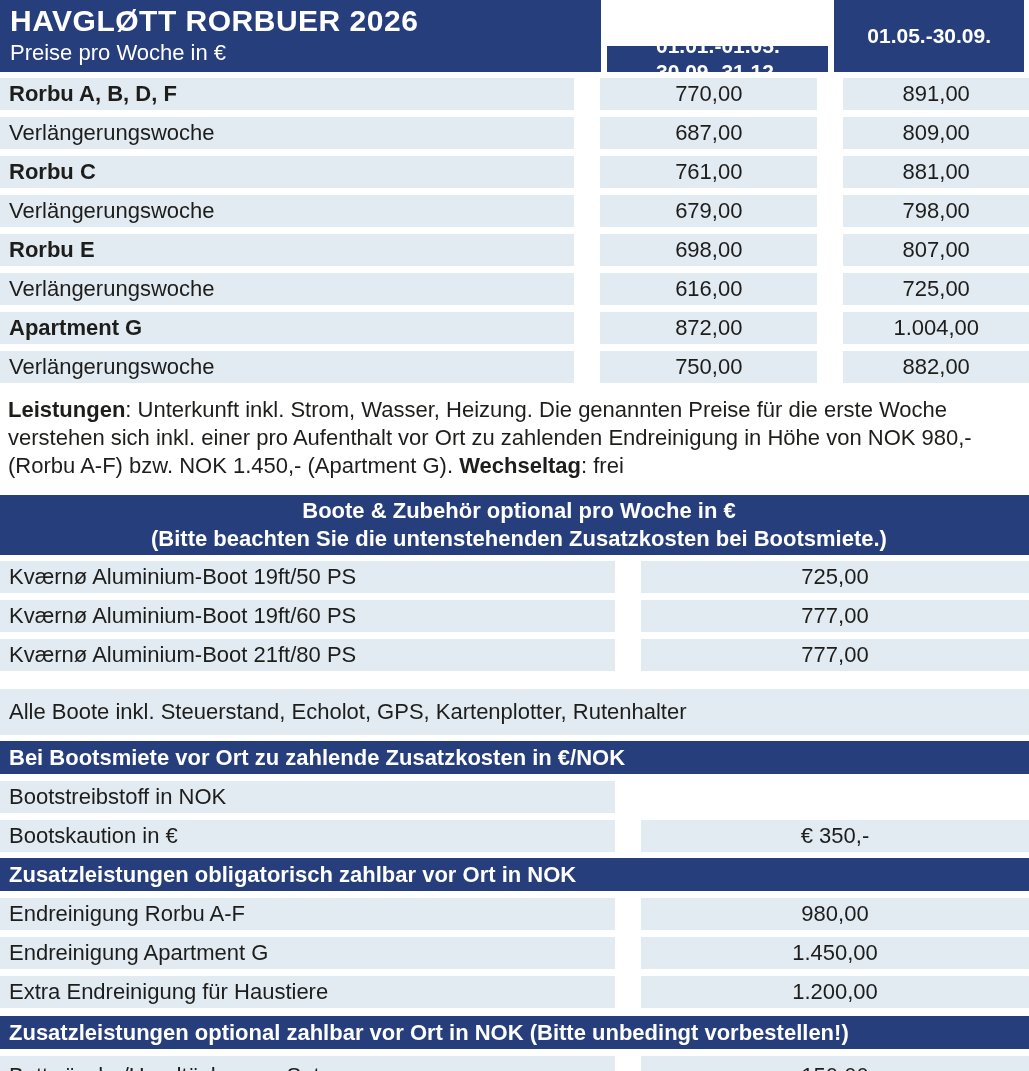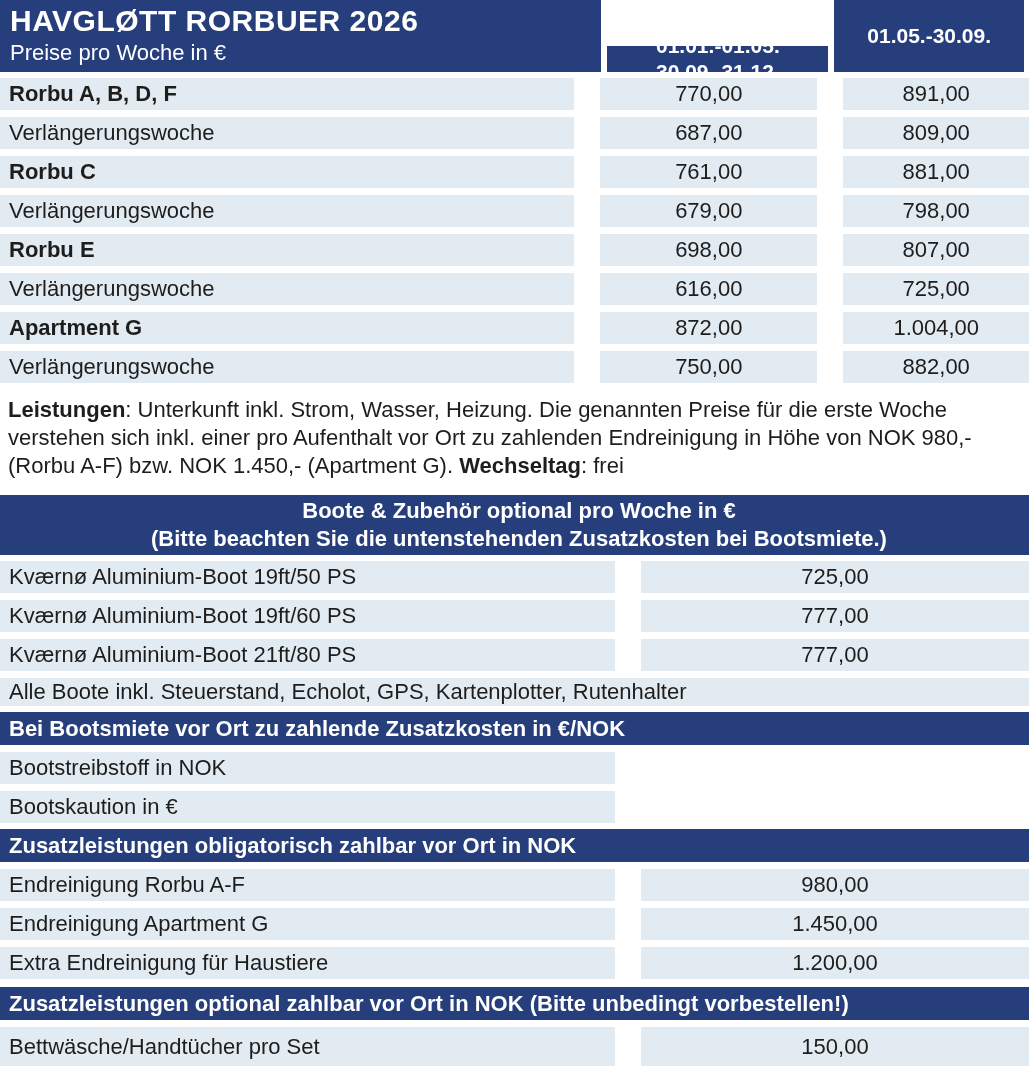--- a/index.html
+++ b/index.html
@@ -55,21 +55,21 @@
     background:#273E7C; color:#ffffff; font-weight:bold; font-size:22px;
     box-sizing:border-box; padding-left:9px;text-align:center;
   }
   .section-header.two-line { margin-top:11px; height:60px; padding-top:2px; line-height:28px; }
   .section-header.one-line { height:33px; display:flex; align-items:center; }
   .mt6 { margin-top:6px; }
   .mt8 { margin-top:8px; }
 
   
   .fullrow {
-    height:28px; margin-top:7px;
+    height:46px; margin-top:18px;
     background:#E2EAF2; display:flex; align-items:center;
     padding-left:9px; box-sizing:border-box; font-size:22px;
   }
   .lastrow { height:39px; }
 </style>
 </head>
 <body>
 
 <div class="page">
 
@@ -156,20 +156,21 @@
     <div class="fullrow">Alle Boote inkl. Steuerstand, Echolot, GPS, Kartenplotter, Rutenhalter</div>
   </div>
 
   <div class="section-header one-line mt6">Bei Bootsmiete vor Ort zu zahlende Zusatzkosten in €/NOK</div>
   <div>
     <div class="row">
       <div class="cell cell-label">Bootstreibstoff in NOK</div>
     </div>
     <div class="row">
       <div class="cell cell-label">Bootskaution in €</div>
+      <div class="cell cell-merged">€ 350,-</div>
     </div>
   </div>
 
   <div class="section-header one-line mt6">Zusatzleistungen obligatorisch zahlbar vor Ort in NOK</div>
   <div>
     <div class="row">
       <div class="cell cell-label">Endreinigung Rorbu A-F</div>
       <div class="cell cell-merged">980,00</div>
     </div>
     <div class="row">

